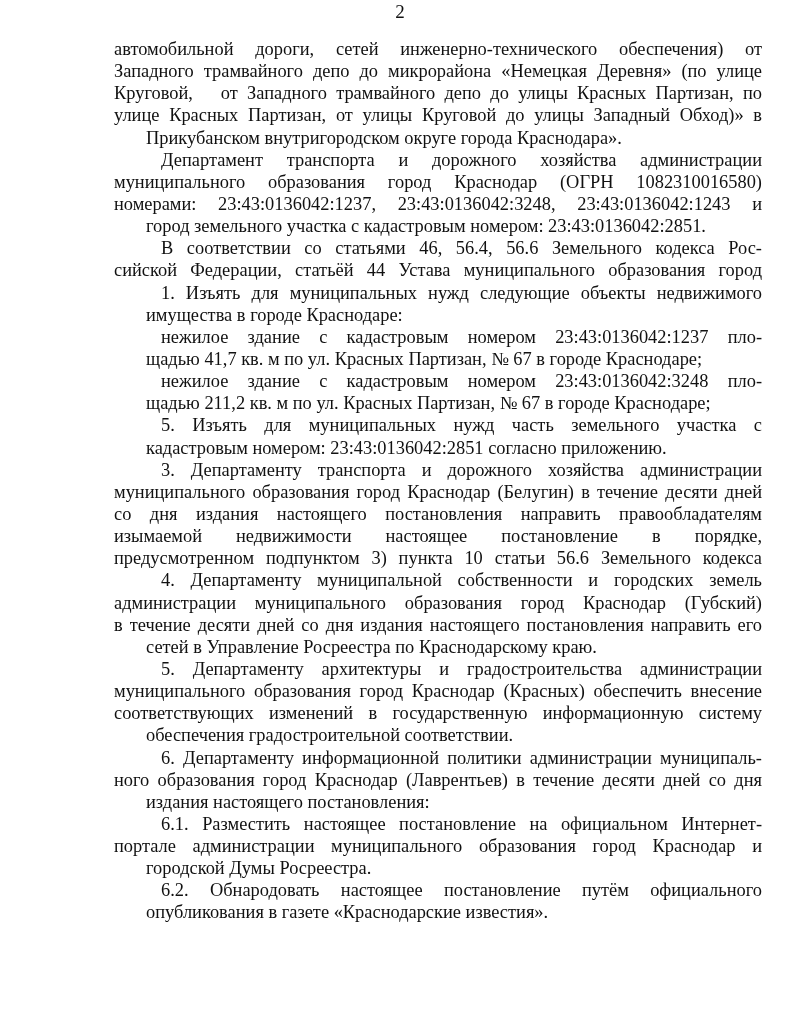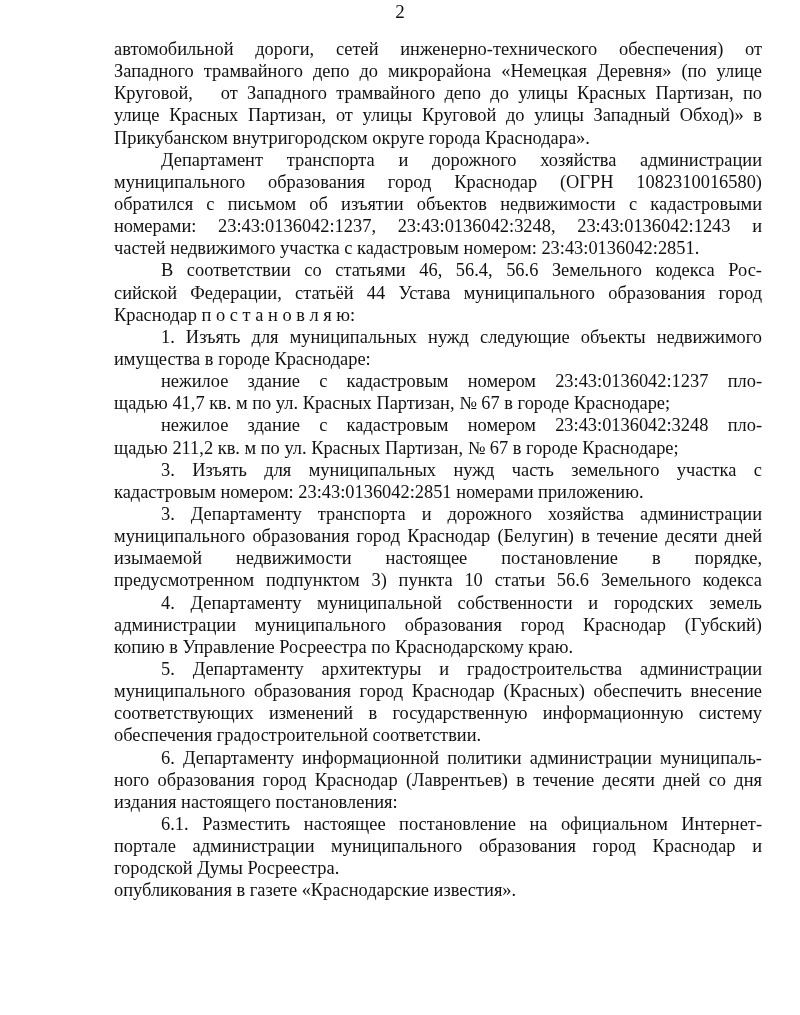--- a/index.html
+++ b/index.html
@@ -14,21 +14,21 @@
     font-size: 19px; line-height: 24px;
   }
   .body-text {
     position: absolute; left: 114px; top: 38px; width: 648px;
     font-size: 18.4px; line-height: 22.15px;
   }
   .ln {
     display: block; height: 22.15px; white-space: nowrap;
     text-align: justify; text-align-last: justify;
   }
-  .ln.last { text-align-last: left; }
+  .ln.last { text-align-last: left; margin-left: 32px; }
   .ln.ind { padding-left: 47px; }
 </style>
 </head>
 <body>
 
 <div class="page">
   <div class="page-number">2</div>
 
   <div class="body-text">
 
@@ -36,63 +36,63 @@
       <span class="ln">автомобильной дороги, сетей инженерно-технического обеспечения) от</span>
       <span class="ln">Западного трамвайного депо до микрорайона «Немецкая Деревня» (по улице</span>
       <span class="ln" style="white-space:pre;">Круговой,   от Западного трамвайного депо до улицы Красных Партизан, по</span>
       <span class="ln">улице Красных Партизан, от улицы Круговой до улицы Западный Обход)» в</span>
       <span class="ln last">Прикубанском внутригородском округе города Краснодара».</span>
     </div>
 
     <div>
       <span class="ln ind">Департамент транспорта и дорожного хозяйства администрации</span>
       <span class="ln">муниципального образования город Краснодар (ОГРН 1082310016580)</span>
-      <span class="ln">обратился с письмом об изъятии объектов недвижимости с кадастровыми</span>
       <span class="ln">номерами: 23:43:0136042:1237, 23:43:0136042:3248, 23:43:0136042:1243 и</span>
-      <span class="ln last">частей недвижимого участка с кадастровым номером: 23:43:0136042:2851.</span>
+      <span class="ln last">город земельного участка с кадастровым номером: 23:43:0136042:2851.</span>
     </div>
 
     <div>
       <span class="ln ind">В соответствии со статьями 46, 56.4, 56.6 Земельного кодекса Рос-</span>
       <span class="ln">сийской Федерации, статьёй 44 Устава муниципального образования город</span>
-      <span class="ln last">Краснодар п о с т а н о в л я ю:</span>
     </div>
 
     <div>
       <span class="ln ind">1. Изъять для муниципальных нужд следующие объекты недвижимого</span>
       <span class="ln last">имущества в городе Краснодаре:</span>
     </div>
 
     <div>
       <span class="ln ind">нежилое здание с кадастровым номером 23:43:0136042:1237 пло-</span>
       <span class="ln last">щадью 41,7 кв. м по ул. Красных Партизан, № 67 в городе Краснодаре;</span>
     </div>
 
     <div>
       <span class="ln ind">нежилое здание с кадастровым номером 23:43:0136042:3248 пло-</span>
       <span class="ln last">щадью 211,2 кв. м по ул. Красных Партизан, № 67 в городе Краснодаре;</span>
     </div>
 
 
     <div>
-      <span class="ln ind">3. Изъять для муниципальных нужд часть земельного участка с</span>
-      <span class="ln last">кадастровым номером: 23:43:0136042:2851 номерами приложению.</span>
+      <span class="ln ind">5. Изъять для муниципальных нужд часть земельного участка с</span>
+      <span class="ln last">кадастровым номером: 23:43:0136042:2851 согласно приложению.</span>
     </div>
 
     <div>
       <span class="ln ind">3. Департаменту транспорта и дорожного хозяйства администрации</span>
       <span class="ln">муниципального образования город Краснодар (Белугин) в течение десяти дней</span>
+      <span class="ln">со дня издания настоящего постановления направить правообладателям</span>
       <span class="ln">изымаемой недвижимости настоящее постановление в порядке,</span>
       <span class="ln">предусмотренном подпунктом 3) пункта 10 статьи 56.6 Земельного кодекса</span>
     </div>
 
     <div>
       <span class="ln ind">4. Департаменту муниципальной собственности и городских земель</span>
       <span class="ln">администрации муниципального образования город Краснодар (Губский)</span>
-      <span class="ln last">копию в Управление Росреестра по Краснодарскому краю.</span>
+      <span class="ln">в течение десяти дней со дня издания настоящего постановления направить его</span>
+      <span class="ln last">сетей в Управление Росреестра по Краснодарскому краю.</span>
     </div>
 
     <div>
       <span class="ln ind">5. Департаменту архитектуры и градостроительства администрации</span>
       <span class="ln">муниципального образования город Краснодар (Красных) обеспечить внесение</span>
       <span class="ln">соответствующих изменений в государственную информационную систему</span>
       <span class="ln last">обеспечения градостроительной соответствии.</span>
     </div>
 
     <div>
@@ -101,17 +101,18 @@
       <span class="ln last">издания настоящего постановления:</span>
     </div>
 
     <div>
       <span class="ln ind">6.1. Разместить настоящее постановление на официальном Интернет-</span>
       <span class="ln">портале администрации муниципального образования город Краснодар и</span>
       <span class="ln last">городской Думы Росреестра.</span>
     </div>
 
     <div>
+      <span class="ln ind">6.2. Обнародовать настоящее постановление путём официального</span>
       <span class="ln last">опубликования в газете «Краснодарские известия».</span>
     </div>
 
   </div>
 </div>
 
 </body></html>

